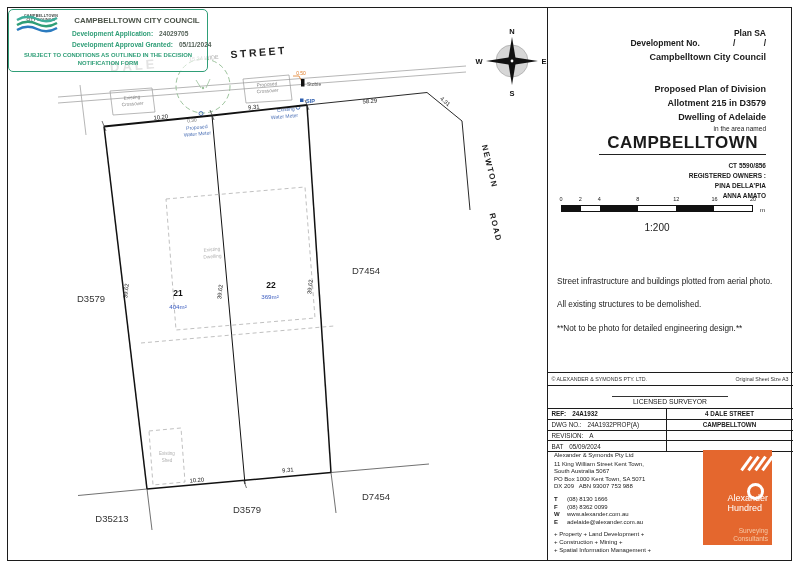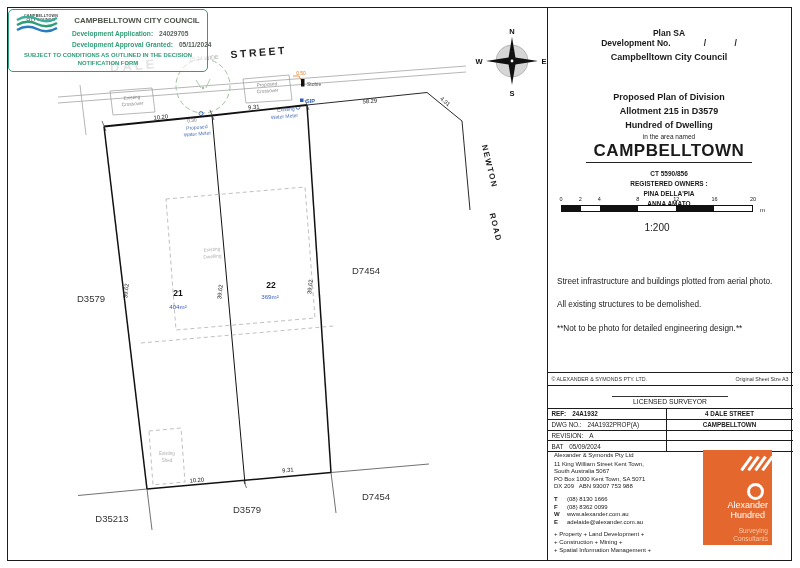--- a/index.html
+++ b/index.html
@@ -18,24 +18,24 @@
   .stamp-title{position:absolute;left:60px;top:6px;width:136px;text-align:center;font-size:7.9px;
                font-weight:700;color:#4a5248;white-space:nowrap;}
   .stamp-row{position:absolute;left:63px;display:flex;gap:6px;font-size:6.6px;white-space:nowrap;}
   .stamp-row .lbl{color:#2f9e77;font-weight:700;}
   .stamp-row .val{color:#56635a;font-weight:600;}
   .row1{top:20px;} .row2{top:31px;}
   .stamp-cond{position:absolute;left:4px;right:4px;top:42px;text-align:center;font-size:5.9px;
               font-weight:700;color:#2f9e77;line-height:1.35;}
 
   
-  .title-block{position:absolute;left:548px;top:28px;width:242px;text-align:center;}
+  .title-block{position:absolute;left:524px;top:28px;width:242px;text-align:right;}
   .tb1{font-size:8.5px;font-weight:700;}
   .tb2{font-size:8.5px;font-weight:700;white-space:pre;}
-  .tb4{font-size:9px;font-weight:700;margin-top:30px;}
+  .tb4{font-size:9px;font-weight:700;margin-top:22px;}
   .tb5{font-size:9px;font-weight:700;margin-top:4px;}
   .tb7{font-size:6.5px;margin-top:3px;}
   .suburb{display:inline-block;font-size:17px;font-weight:700;letter-spacing:.5px;
           border-bottom:1.2px solid #222;padding:0 8px 1px 8px;margin-top:1px;}
   .tbct{font-size:6.5px;margin-top:7px;font-weight:600;}
   .tbsm{font-size:6.5px;margin-top:3px;font-weight:600;}
 
   .scale{position:absolute;left:561px;top:196px;width:192px;}
   .scale-ticks{position:relative;height:7px;font-size:5.5px;}
   .scale-ticks span{position:absolute;transform:translateX(-50%);}
@@ -69,21 +69,21 @@
   .c-keys{margin-top:5px;}
   .c-line{display:flex;}
   .c-line .k{width:13px;font-weight:700;}
   .services{margin-top:5px;}
   .addr{white-space:pre;}
 
   .as-logo{position:absolute;left:703px;top:450px;width:69px;height:95px;background:#e4672e;}
   .stripe{position:absolute;width:3.2px;height:17px;background:#fff;transform:rotate(36deg);}
   .sp0{left:42px;top:5px;} .sp1{left:49px;top:5px;} .sp2{left:56px;top:5px;} .sp3{left:63px;top:5px;}
   .ring{position:absolute;left:44px;top:33px;width:11px;height:11px;border:3px solid #fff;border-radius:50%;}
-  .as-name{position:absolute;right:4px;top:51px;text-align:center;color:#fff;font-size:9px;line-height:1.1;}
+  .as-name{position:absolute;right:4px;top:44px;text-align:left;color:#fff;font-size:9px;line-height:1.1;}
   .as-sub{position:absolute;right:4px;top:77px;text-align:right;color:#f6c9a6;font-size:6.6px;line-height:1.2;}
 </style>
 </head>
 <body>
 
 <div class="sheet">
 
   <svg width="547" height="568" viewBox="0 0 547 568">
 
     <g stroke="#a3a3a3" stroke-width="0.8" fill="none">
@@ -237,21 +237,21 @@
     </div>
     <div class="stamp-cond">SUBJECT TO CONDITIONS AS OUTLINED IN THE DECISION NOTIFICATION FORM</div>
   </div>
 
   <div class="title-block">
     <div class="tb1">Plan SA</div>
     <div class="tb2">Development No.              /            /</div>
     <div class="tb5">Campbelltown City Council</div>
     <div class="tb4">Proposed Plan of Division</div>
     <div class="tb5">Allotment 215 in D3579</div>
-    <div class="tb5">Hundred of Dwelling</div>
+    <div class="tb5">Dwelling of Adelaide</div>
     <div class="tb7">in the area named</div>
     <div><span class="suburb">CAMPBELLTOWN</span></div>
     <div class="tbct">CT 5590/856</div>
     <div class="tbsm">REGISTERED OWNERS :</div>
     <div class="tbsm">PINA DELLA'PIA</div>
     <div class="tbsm">ANNA AMATO</div>
   </div>
 
   <div class="scale">
     <div class="scale-ticks">

